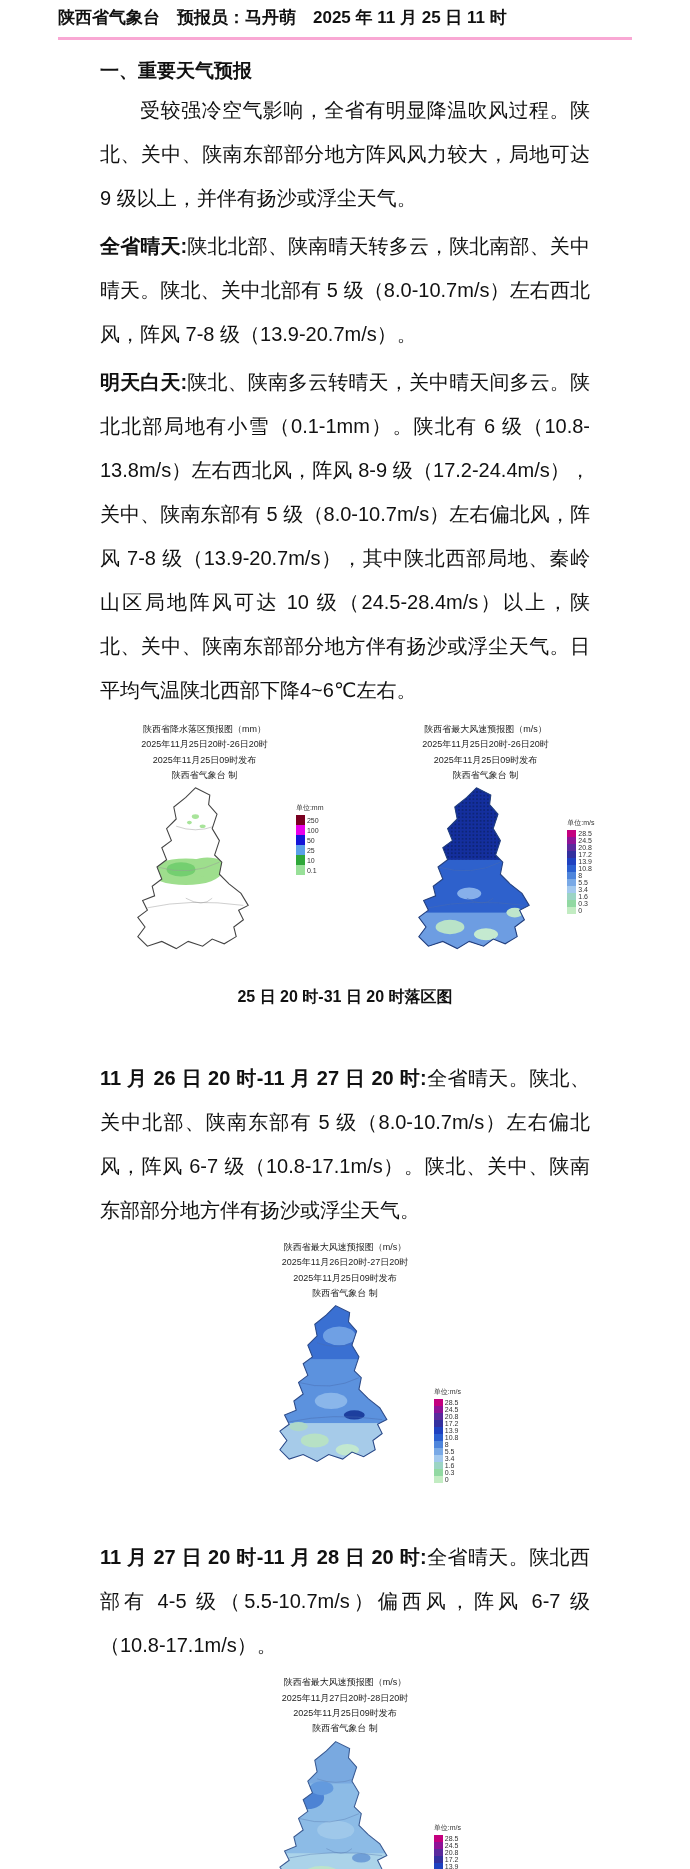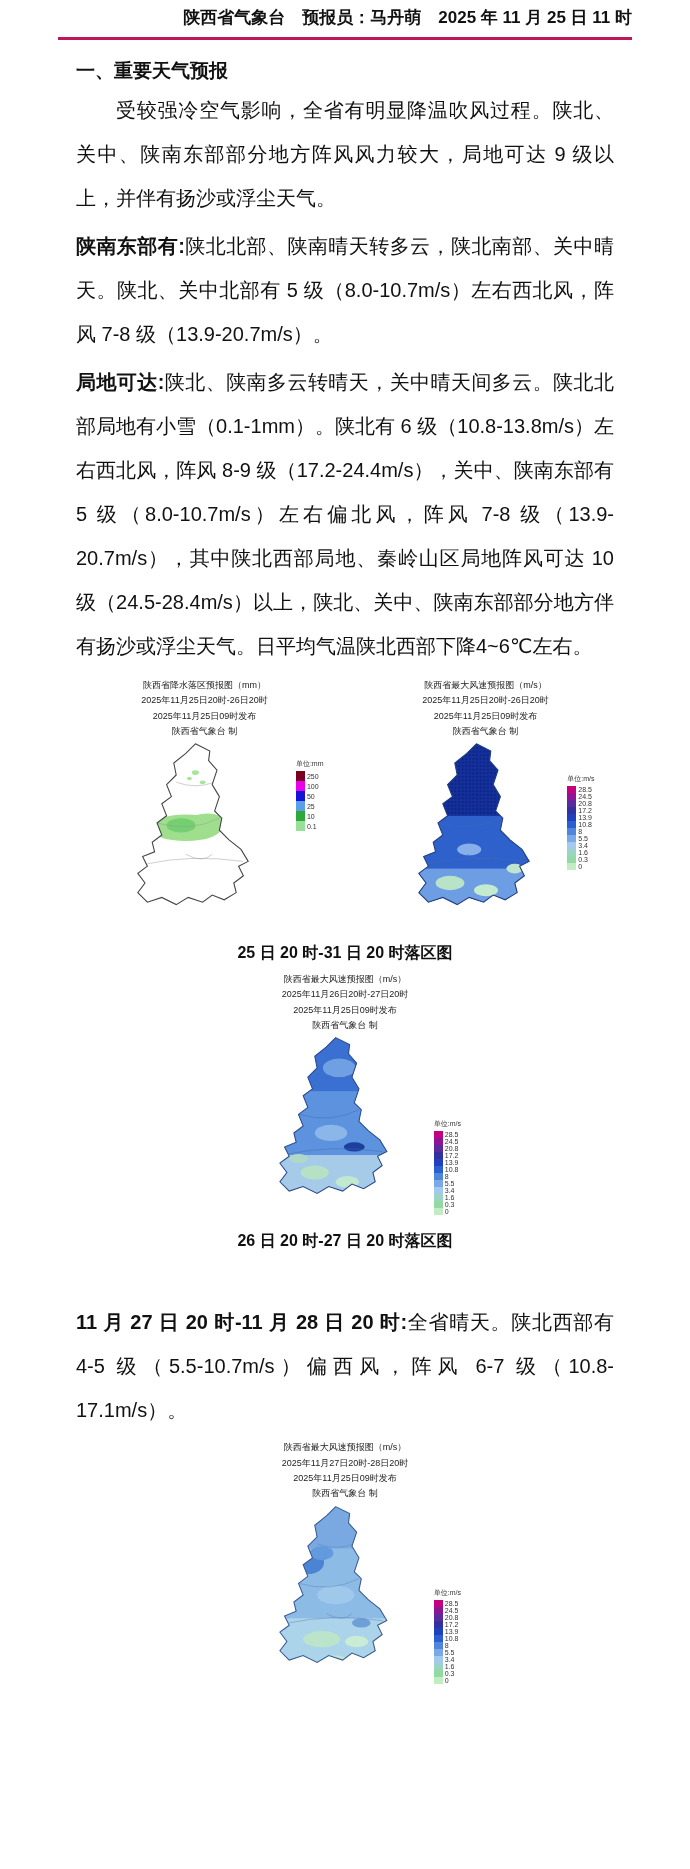--- a/index.html
+++ b/index.html
@@ -1,22 +1,22 @@
 <!DOCTYPE html>
 <html><head>
 <meta charset="utf-8">
 <style>
   html,body{margin:0;padding:0;background:#ffffff;}
   body{width:690px;font-family:"Liberation Sans","DejaVu Sans",sans-serif;color:#111;}
   .page{width:690px;min-height:1869px;box-sizing:border-box;padding:6px 0 30px;}
   .doc-title{text-align:center;color:#f20000;font-size:37px;font-weight:bold;
     letter-spacing:.32em;padding-left:.32em;margin:6px 0 16px;}
-  .masthead{margin:0 58px 2px;text-align:right;font-weight:bold;font-size:17px;
-    padding-bottom:8px;border-bottom:3px solid #be185d;}
-  .content{padding:0 76px;}
+  .masthead{margin:0 58px 2px;text-align:left;font-weight:bold;font-size:17px;
+    padding-bottom:8px;border-bottom:3px solid #f9a8d4;}
+  .content{padding:0 100px;}
   .sec-heading{font-size:19px;font-weight:bold;margin:18px 0 4px;}
   .body-p{font-size:20px;line-height:2.2;margin:4px 0;text-align:justify;}
   .first-indent{text-indent:2em;}
   .lead{font-weight:bold;}
   .map-row{display:flex;justify-content:center;gap:23px;margin-top:10px;}
   .map-fig{margin:0;position:relative;width:258px;}
   .map-fig.solo{margin:8px auto 0;width:300px;}
   .map-head{font-size:9px;line-height:1.7;text-align:center;color:#222;}
   .map-head div{white-space:nowrap;}
   svg.sx{display:block;margin:0 auto;}
@@ -56,23 +56,23 @@
   <div class="masthead">
     <span>陕西省气象台　预报员：马丹萌　2025 年 11 月 25 日 11 时</span>
   </div>
 
   <div class="content">
     <h2 class="sec-heading">一、重要天气预报</h2>
     <p class="body-p first-indent">受较强冷空气影响，全省有明显降温吹风过程。陕北、关中、陕南东部部分地方阵风风力较大，局地可达 9 级以上，并伴有扬沙或浮尘天气。</p>
 
 
 
-    <p class="body-p"><span class="lead">陕南东部有:</span><span>陕北北部、陕南晴天转多云，陕北南部、关中晴天。陕北、关中北部有 5 级（8.0-10.7m/s）左右西北风，阵风 7-8 级（13.9-20.7m/s）。</span></p>
-
-    <p class="body-p"><span class="lead">局地可达:</span><span>陕北、陕南多云转晴天，关中晴天间多云。陕北北部局地有小雪（0.1-1mm）。陕北有 6 级（10.8-13.8m/s）左右西北风，阵风 8-9 级（17.2-24.4m/s），关中、陕南东部有 5 级（8.0-10.7m/s）左右偏北风，阵风 7-8 级（13.9-20.7m/s），其中陕北西部局地、秦岭山区局地阵风可达 10 级（24.5-28.4m/s）以上，陕北、关中、陕南东部部分地方伴有扬沙或浮尘天气。日平均气温陕北西部下降4~6℃左右。</span></p>
+    <p class="body-p"><span class="lead">全省晴天:</span><span>陕北北部、陕南晴天转多云，陕北南部、关中晴天。陕北、关中北部有 5 级（8.0-10.7m/s）左右西北风，阵风 7-8 级（13.9-20.7m/s）。</span></p>
+
+    <p class="body-p"><span class="lead">明天白天:</span><span>陕北、陕南多云转晴天，关中晴天间多云。陕北北部局地有小雪（0.1-1mm）。陕北有 6 级（10.8-13.8m/s）左右西北风，阵风 8-9 级（17.2-24.4m/s），关中、陕南东部有 5 级（8.0-10.7m/s）左右偏北风，阵风 7-8 级（13.9-20.7m/s），其中陕北西部局地、秦岭山区局地阵风可达 10 级（24.5-28.4m/s）以上，陕北、关中、陕南东部部分地方伴有扬沙或浮尘天气。日平均气温陕北西部下降4~6℃左右。</span></p>
   </div>
 
   <div class="map-row">
 
     <figure class="map-fig">
       <div class="map-head">
         <div>陕西省降水落区预报图（mm）</div>
         <div>2025年11月25日20时-26日20时</div>
         <div>2025年11月25日09时发布</div>
         <div>陕西省气象台 制</div>
@@ -190,20 +190,23 @@
             <span class="lg-sw" style="background: rgb(194, 236, 194);"></span>
             <span class="lg-lab">0</span>
           </div>
         </div>
     </figure>
 
   </div>
 
   <p class="caption">25 日 20 时-31 日 20 时落区图</p>
 
+  <div class="content">
+    <p class="body-p gap-lg"><span class="lead">11 月 26 日 20 时-11 月 27 日 20 时:</span><span>全省晴天。陕北、关中北部、陕南东部有 5 级（8.0-10.7m/s）左右偏北风，阵风 6-7 级（10.8-17.1m/s）。陕北、关中、陕南东部部分地方伴有扬沙或浮尘天气。</span></p>
+  </div>
 
   <figure class="map-fig solo gap-md">
     <div class="map-head">
       <div>陕西省最大风速预报图（m/s）</div>
       <div>2025年11月26日20时-27日20时</div>
       <div>2025年11月25日09时发布</div>
       <div>陕西省气象台 制</div>
     </div>
     <svg class="sx" viewBox="0 0 120 160" width="220" height="186">
       <g clip-path="url(#sxclip)">
@@ -266,21 +269,20 @@
           <span class="lg-sw" style="background: rgb(146, 217, 162);"></span>
           <span class="lg-lab">0.3</span>
         </div>
         <div class="lg-row">
           <span class="lg-sw" style="background: rgb(194, 236, 194);"></span>
           <span class="lg-lab">0</span>
         </div>
       </div>
   </figure>
 
-  <p class="caption">26 日 20 时-27 日 20 时落区图</p>
 
   <div class="content">
     <p class="body-p gap-lg"><span class="lead">11 月 27 日 20 时-11 月 28 日 20 时:</span><span>全省晴天。陕北西部有 4-5 级（5.5-10.7m/s）偏西风，阵风 6-7 级（10.8-17.1m/s）。</span></p>
   </div>
 
   <figure class="map-fig solo gap-md">
     <div class="map-head">
       <div>陕西省最大风速预报图（m/s）</div>
       <div>2025年11月27日20时-28日20时</div>
       <div>2025年11月25日09时发布</div>

